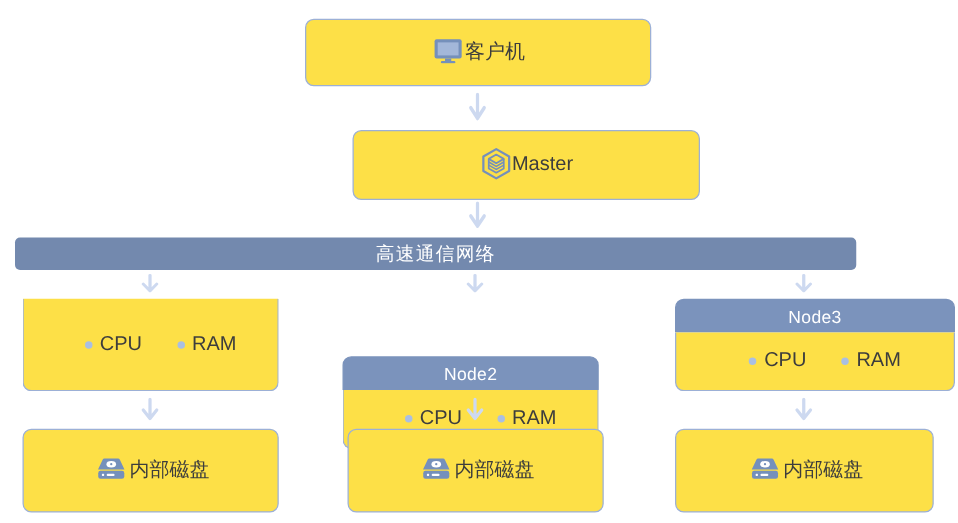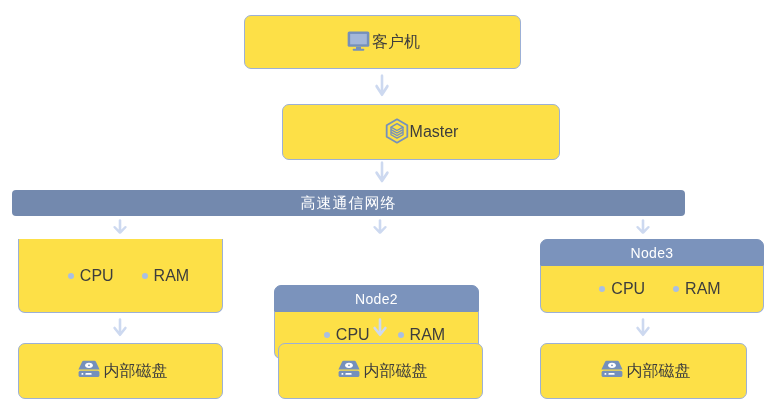--- a/index.html
+++ b/index.html
@@ -34,21 +34,21 @@
     height:25px;background:var(--header_bg);border:1px solid var(--header_bg);
     border-radius:7px 7px 0 0;color:var(--text_light);font-size:14px;
     display:flex;align-items:center;justify-content:center;letter-spacing:.3px;
   }
   .node-body{
     flex:1;background:#fde047;border:1.5px solid var(--box_border);border-top:none;
     border-radius:0 0 7px 7px;display:flex;align-items:center;justify-content:center;gap:28px;padding-left:16px;
   }
   .bullet-item{display:flex;align-items:center;font-size:16px;color:var(--text_dark);}
   .bullet-dot{width:6px;height:6px;border-radius:50%;background:var(--bullet);margin-right:6px;flex:0 0 auto;}
-  .disk-box{top:343px;height:56px;}
+  .disk-box{top:343px;height:67px;}
   .d1{left:18px;width:205px;} .d2{left:278px;width:205px;} .d3{left:540px;width:207px;}
   .arrow-svg{position:absolute;width:16px;}
   .arrow-svg path{stroke:var(--arrow);stroke-width:2.6;fill:none;stroke-linecap:round;stroke-linejoin:round;}
   .a-cm{left:374px;top:74px;height:27px;}
   .a-mb{left:374px;top:161px;height:26px;}
   .a-b1{left:112px;top:219px;height:18px;}
   .a-b2{left:372px;top:219px;height:18px;}
   .a-b3{left:635px;top:219px;height:18px;}
   .a-n1{left:112px;top:318px;height:22px;}
   .a-n2{left:372px;top:318px;height:22px;}

